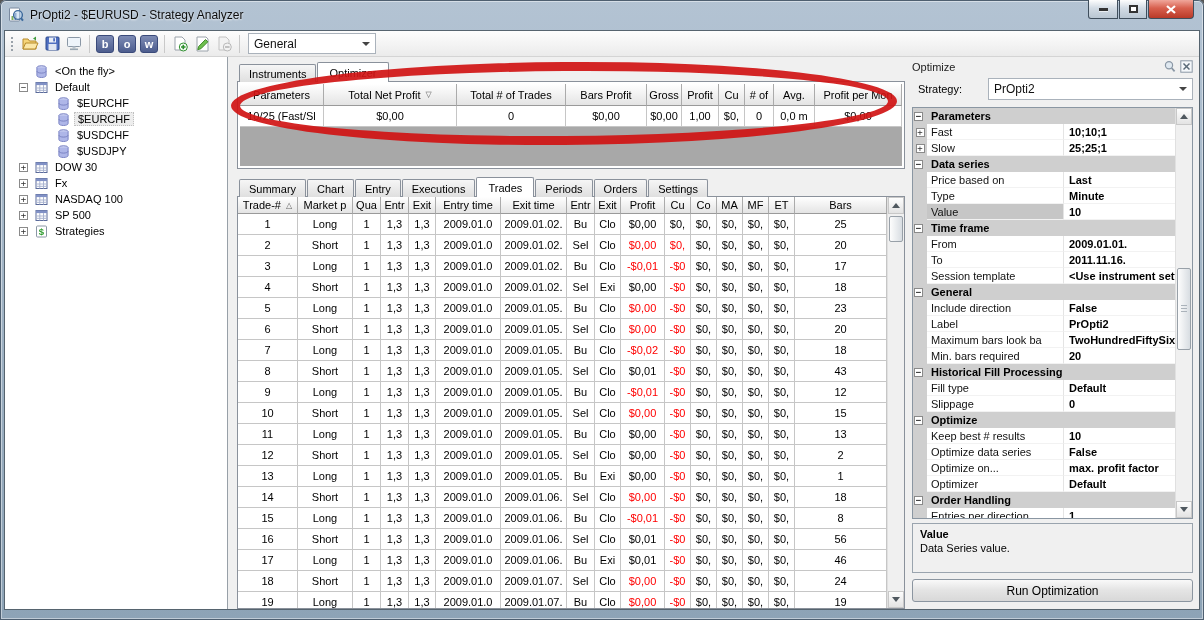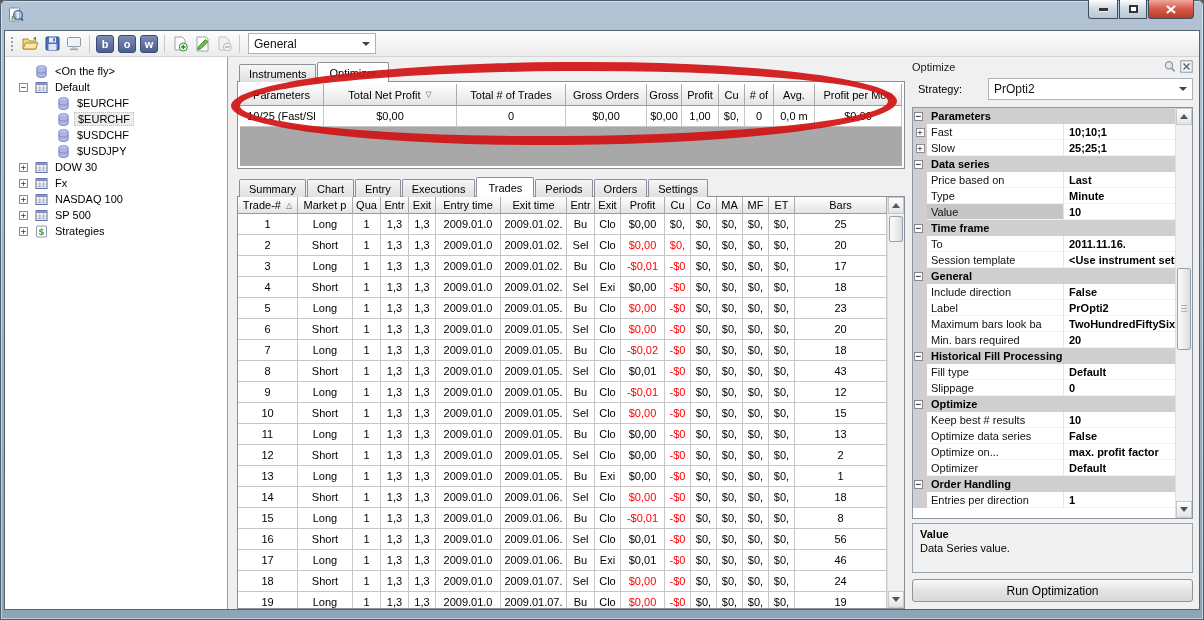--- a/index.html
+++ b/index.html
@@ -112,20 +112,21 @@
   <div class="titlebar">
     <span class="app-ic">
       <svg width="16" height="16" viewBox="0 0 16 16">
         <rect x="1.5" y="1" width="10" height="13" rx="1" fill="#fdfdfd" stroke="#7a8aa0"></rect>
         <rect x="3.5" y="9" width="2" height="4" fill="#7fae5f"></rect>
         <rect x="6.5" y="6" width="2" height="7" fill="#5f7fae"></rect>
         <circle cx="10" cy="8" r="4.4" fill="rgba(190,215,240,.55)" stroke="#3d6a9c" stroke-width="1.4"></circle>
         <line x1="12.8" y1="11" x2="15" y2="13.6" stroke="#3d6a9c" stroke-width="2"></line>
       </svg>
     </span>
+    <span class="title-text">PrOpti2 - $EURUSD - Strategy Analyzer</span>
     <div class="winbtns">
       <div class="winbtn min">
           <div class="glyph-min"></div>
         </div>
       <div class="winbtn max">
           <div class="glyph-max"></div>
         </div>
       <div class="winbtn close">
         <svg width="10" height="9" viewBox="0 0 10 9">
           <line x1="1" y1="1" x2="9" y2="8" stroke="#fff" stroke-width="2.2"></line>
@@ -346,21 +347,21 @@
         <div class="tabstrip" id="topTabs">
             <span class="tab">Instruments</span>
             <span class="tab active">Optimizer</span>
           </div>
         <div class="opt-box">
           <div class="gtable" id="optTable">
               <div class="grow">
                 <div class="gh" style="width: 84px; flex: 0 0 84px;">Parameters</div>
                 <div class="gh" style="width: 133px; flex: 0 0 133px;">Total Net Profit<span class="sortg">▽</span></div>
                 <div class="gh" style="width: 109px; flex: 0 0 109px;">Total # of Trades</div>
-                <div class="gh" style="width: 81px; flex: 0 0 81px;">Gross Orders</div>
+                <div class="gh" style="width: 81px; flex: 0 0 81px;">Bars Profit</div>
                 <div class="gh" style="width: 35px; flex: 0 0 35px;">Gross</div>
                 <div class="gh" style="width: 37px; flex: 0 0 37px;">Profit</div>
                 <div class="gh" style="width: 26px; flex: 0 0 26px;">Cu</div>
                 <div class="gh" style="width: 29px; flex: 0 0 29px;"># of</div>
                 <div class="gh" style="width: 41px; flex: 0 0 41px;">Avg.</div>
                 <div class="gh" style="flex: 1 1 0%;">Profit per Mon</div>
               </div>
               <div class="grow">
                 <div class="gc" style="width: 84px; flex: 0 0 84px;">10/25 (Fast/Sl</div>
                 <div class="gc" style="width: 133px; flex: 0 0 133px;">$0,00</div>
@@ -829,20 +830,25 @@
                 <span class="pg-value">10</span>
               </div>
               <div class="pg-row section">
                 <span class="pg-gutter">
                   <span class="expbox">−</span>
                 </span>
                 <span class="pg-sect-title">Time frame</span>
               </div>
               <div class="pg-row">
                 <span class="pg-gutter"></span>
+                <span class="pg-label">From</span>
+                <span class="pg-value">2009.01.01.</span>
+              </div>
+              <div class="pg-row">
+                <span class="pg-gutter"></span>
                 <span class="pg-label">To</span>
                 <span class="pg-value">2011.11.16.</span>
               </div>
               <div class="pg-row">
                 <span class="pg-gutter"></span>
                 <span class="pg-label">Session template</span>
                 <span class="pg-value">&lt;Use instrument setting</span>
               </div>
               <div class="pg-row section">
                 <span class="pg-gutter">

